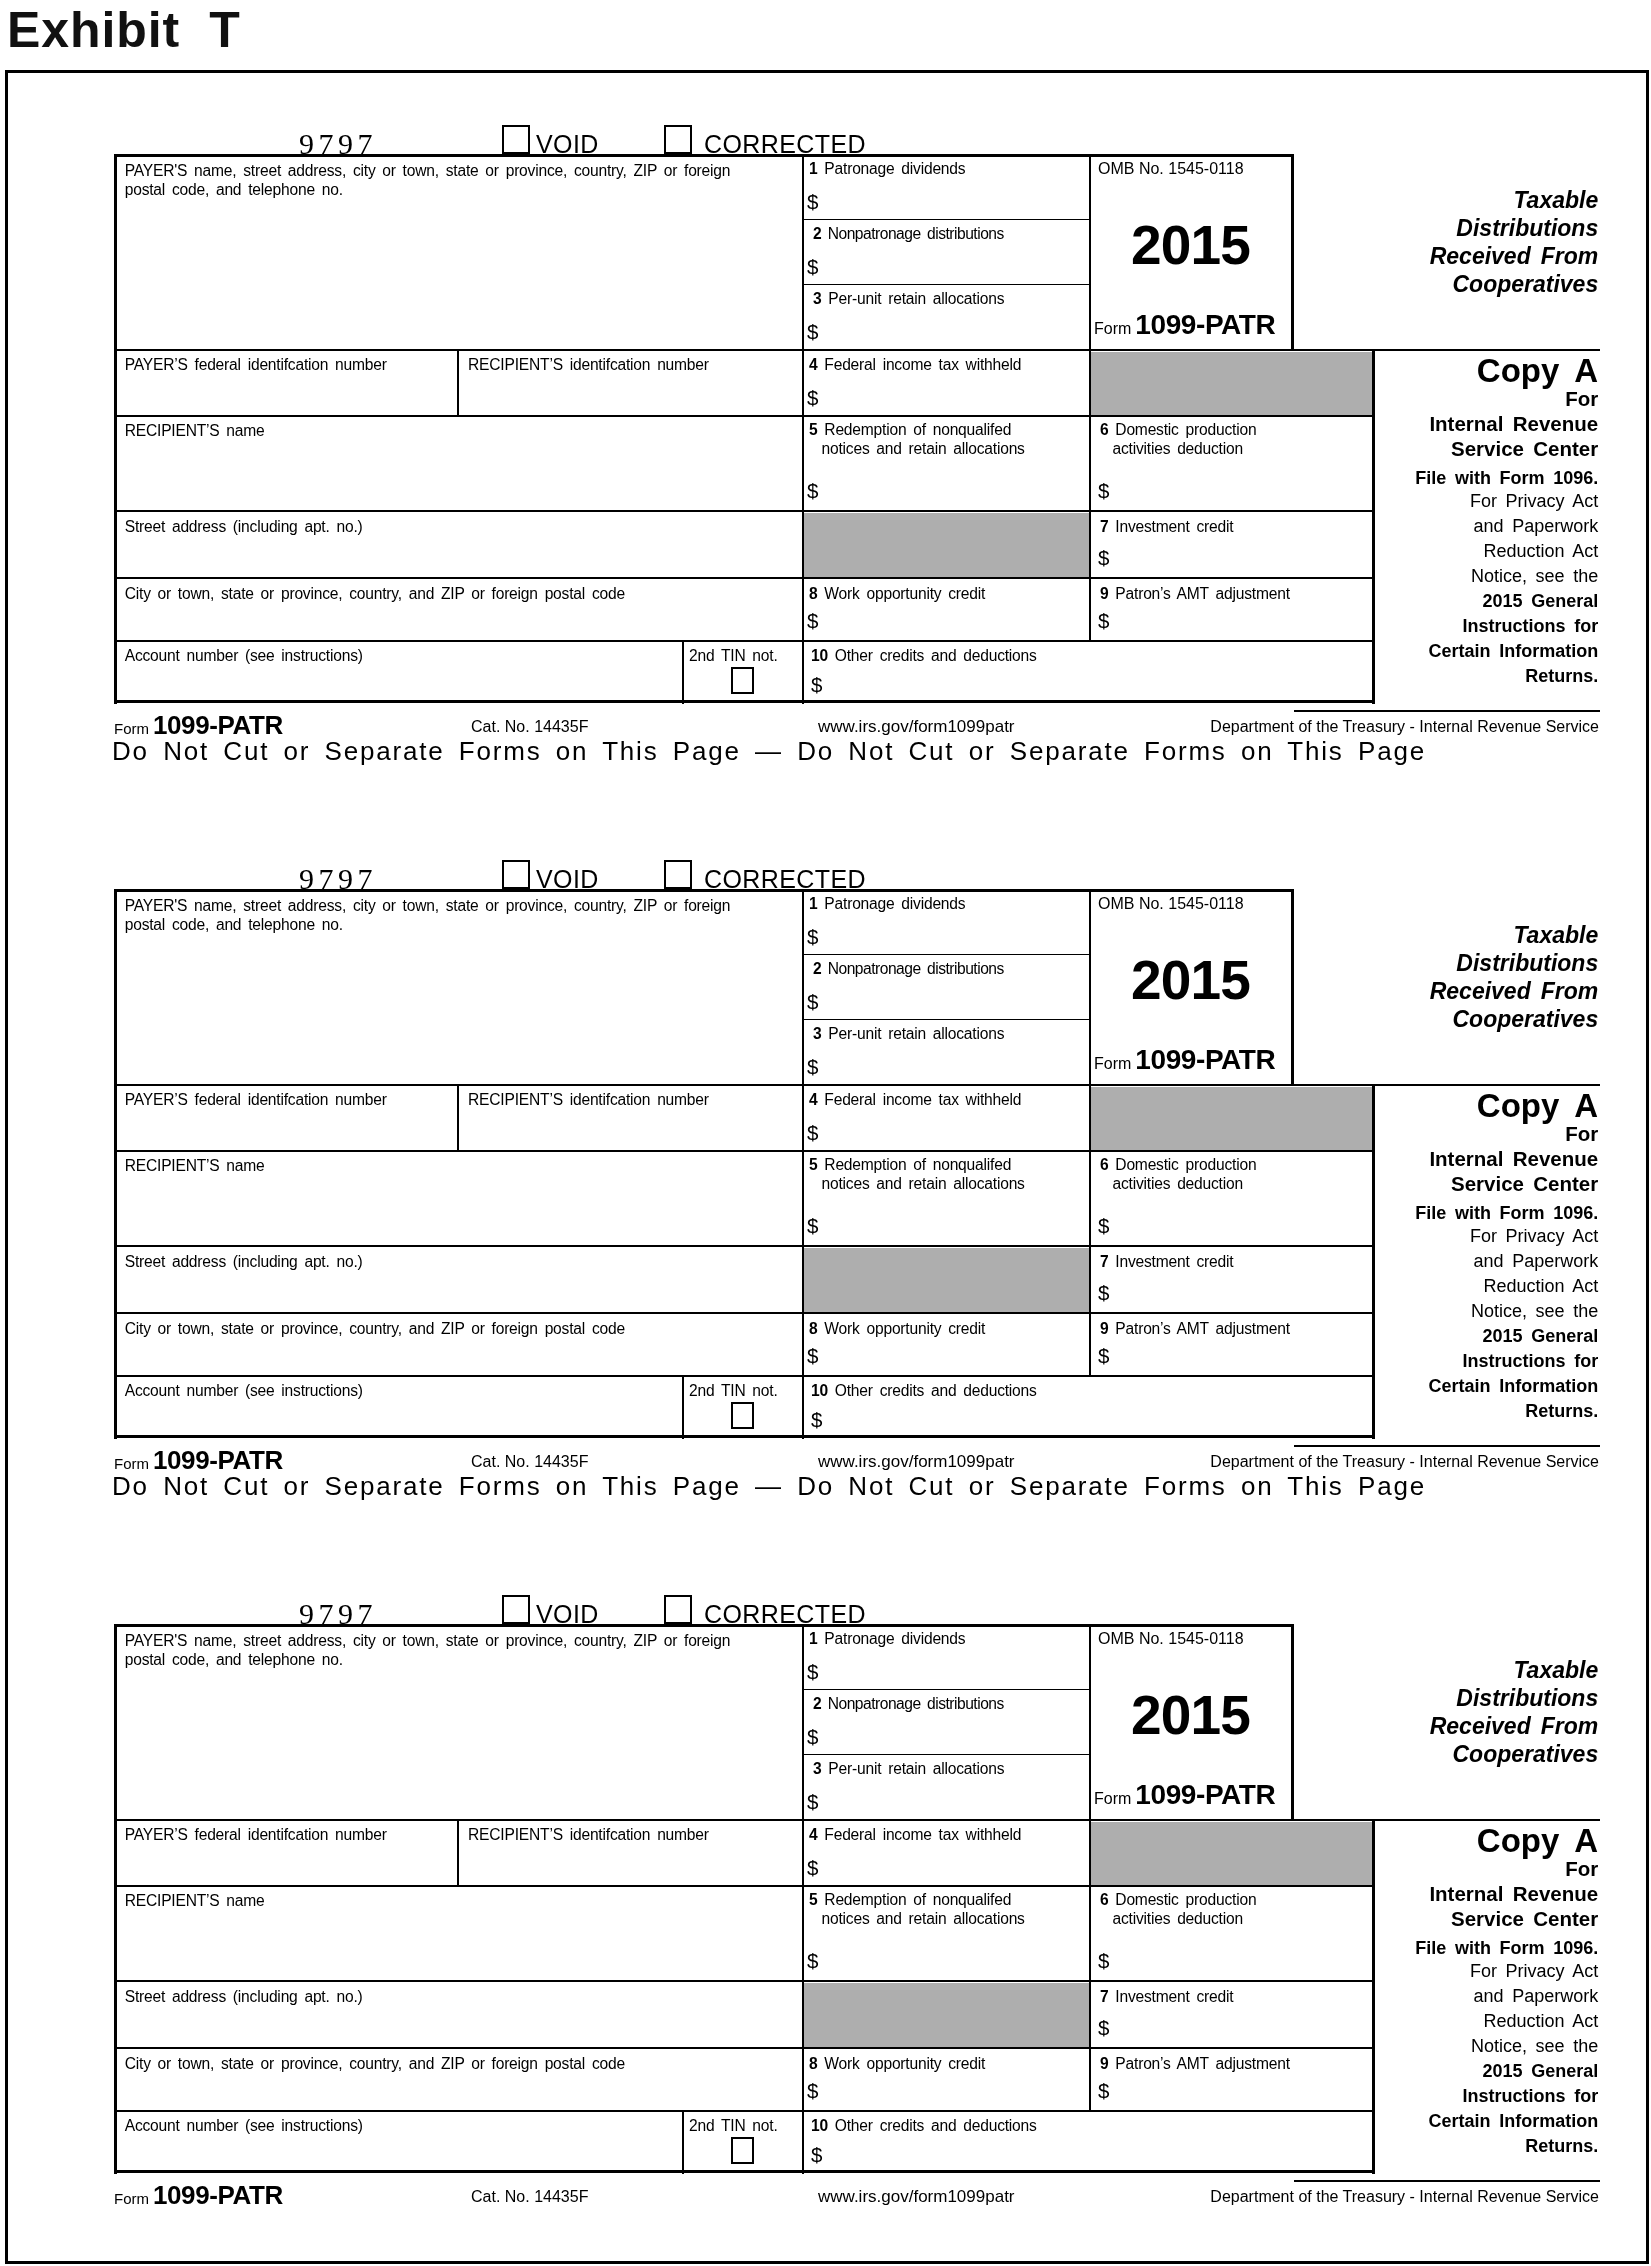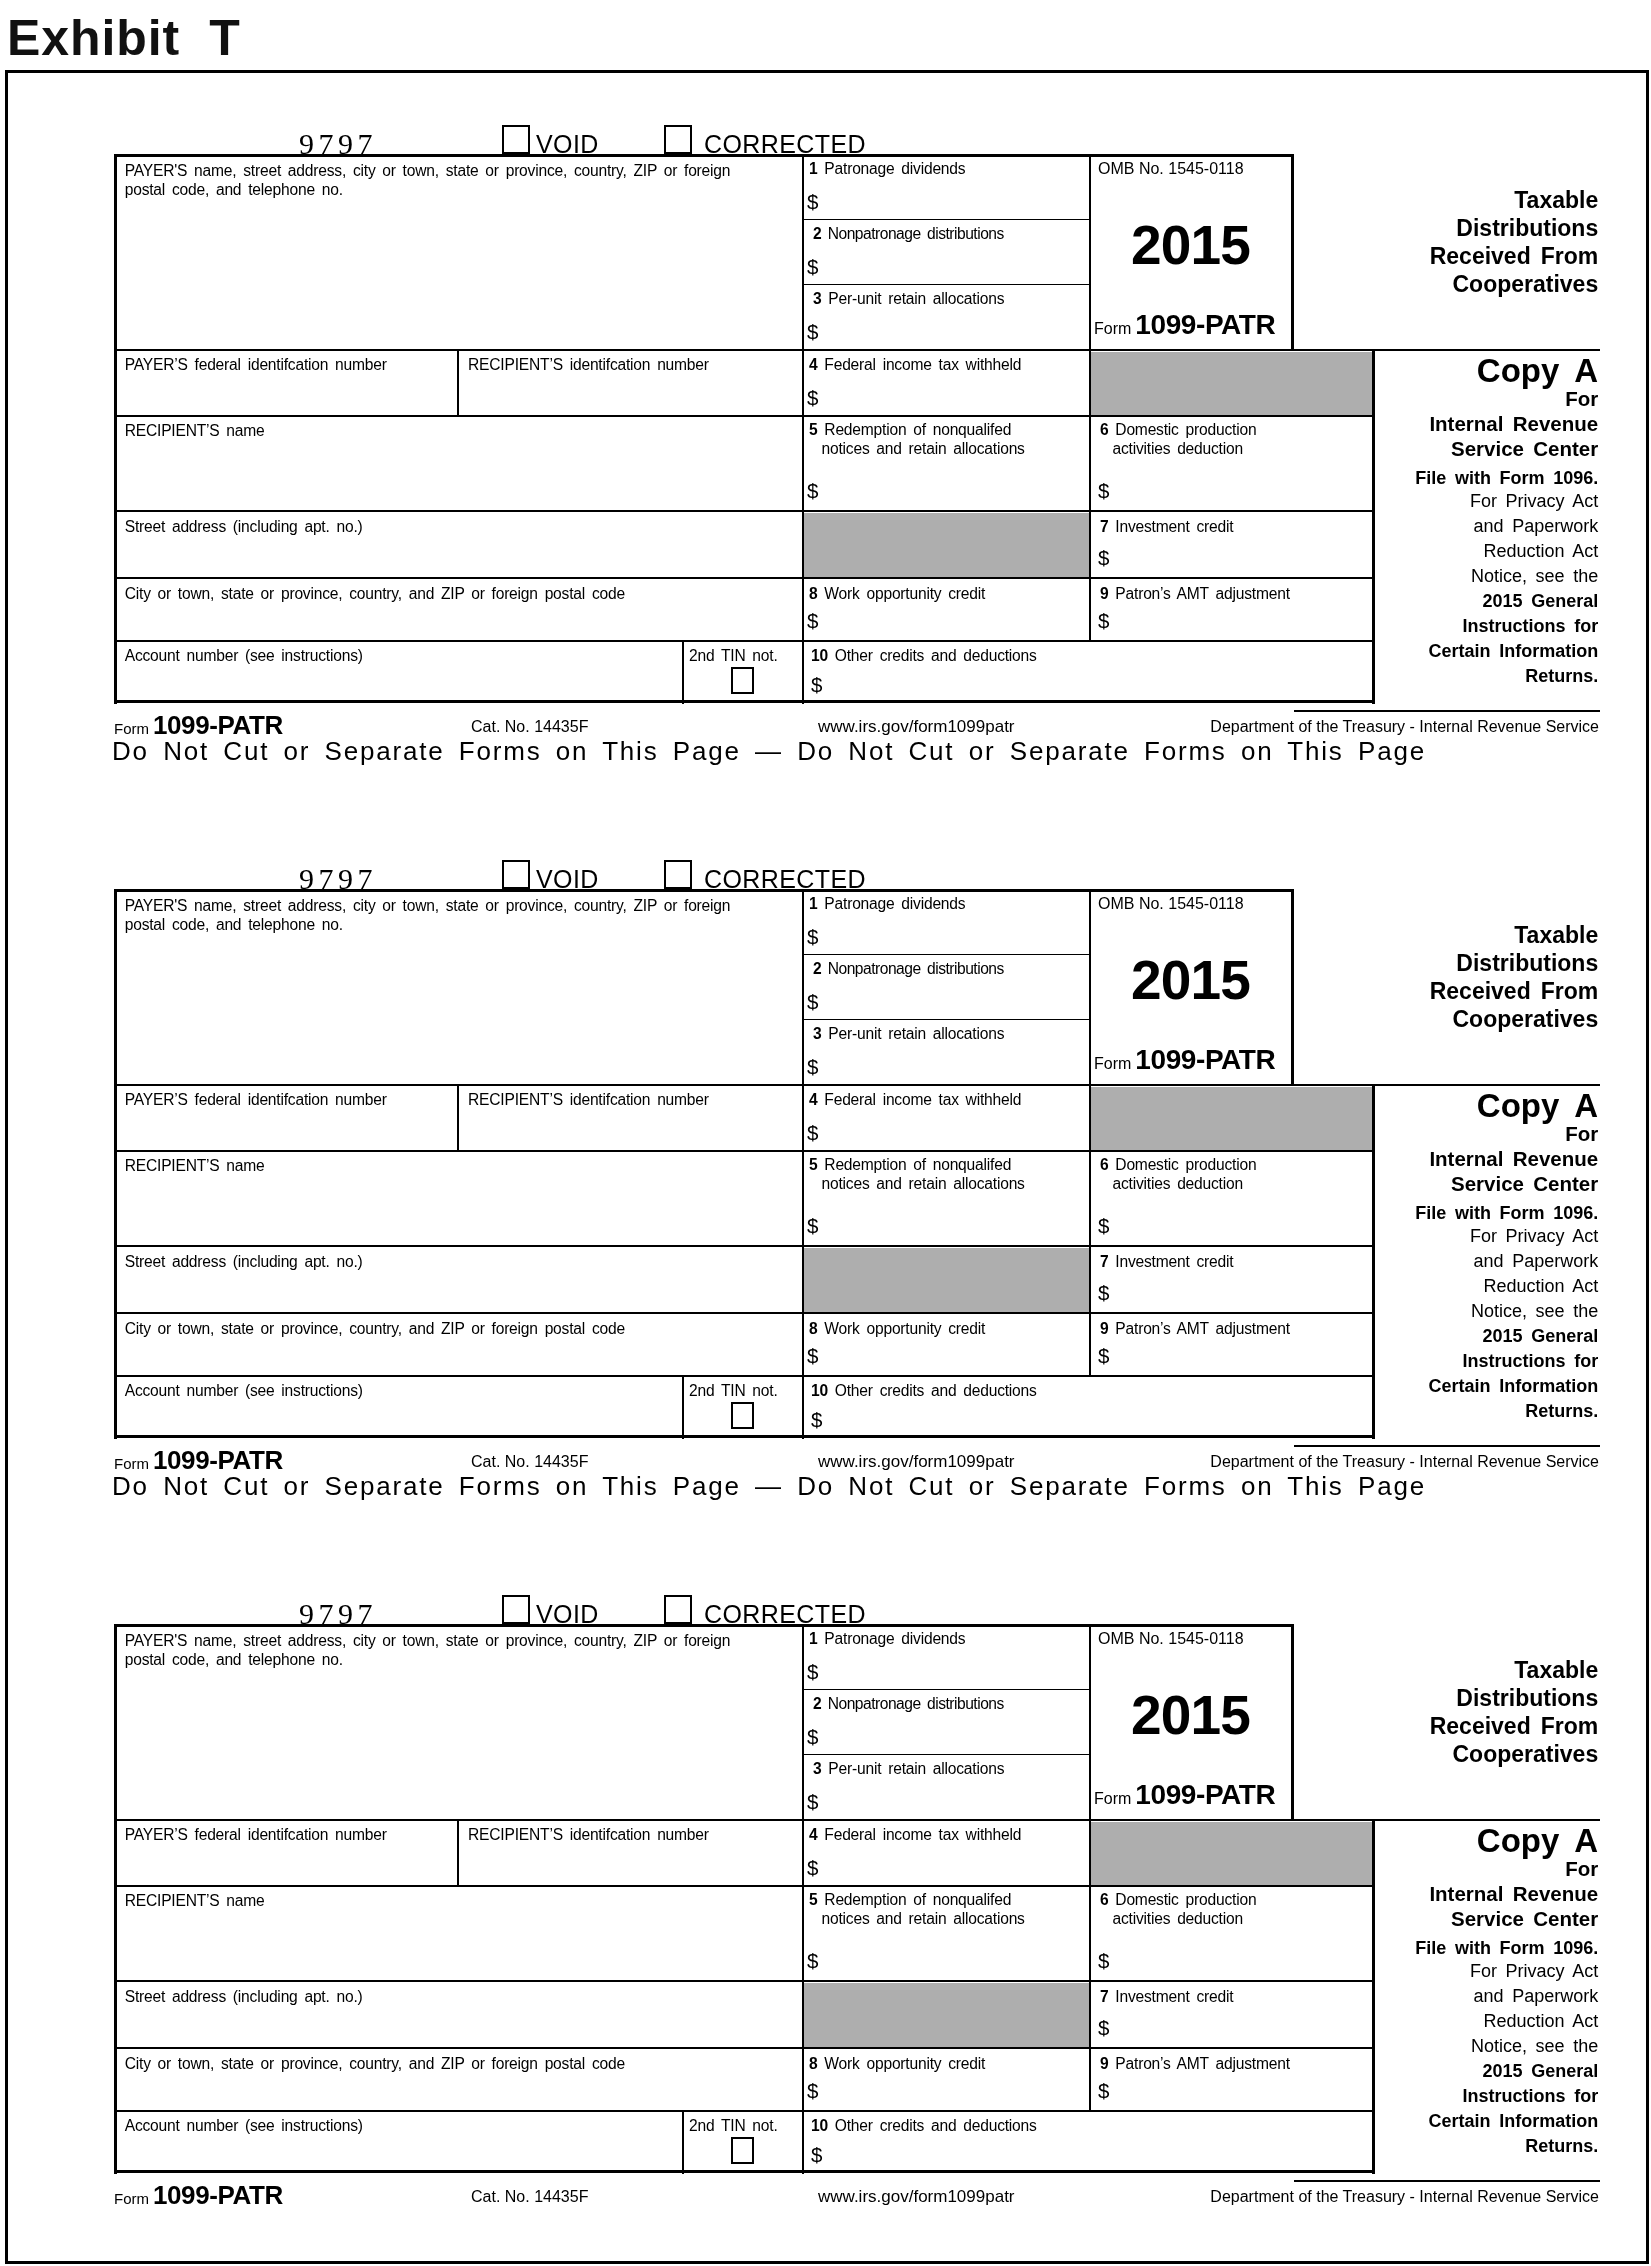--- a/index.html
+++ b/index.html
@@ -4,21 +4,21 @@
 <style>
   * { margin:0; padding:0; box-sizing:border-box; }
   html,body { background:#e8e8e8; }
   .page {
     position:relative; width:1651px; height:2266px;
     background:#ffffff; color:#000;
     font-family:"Liberation Sans", sans-serif;
     overflow:hidden;
   }
   .exhibit-title {
-    position:absolute; left:7.1px; top:9px;
+    position:absolute; left:7.1px; top:1px;
     font-size:50px; font-weight:900; letter-spacing:0.9px; word-spacing:14.3px;
     color:#111;
   }
   .exhibit-box {
     position:absolute; left:4.5px; top:70px; width:1644px; height:2194px;
     border:3.6px solid #000;
   }
   .form-copy { position:absolute; left:0; width:1651px; height:735px; }
 
   
@@ -38,21 +38,21 @@
   .lbl b { font-weight:bold; }
   .amt { position:absolute; font-size:20.5px; }
   .omb-no { position:absolute; font-size:16px; }
   .year-big { position:absolute; text-align:center; font-size:55px; font-weight:900; letter-spacing:-0.9px; }
   .form-patr { position:absolute; white-space:nowrap; }
   .form-patr .w { font-size:16px; }
   .form-patr .n { font-size:28px; font-weight:bold; letter-spacing:-0.4px; }
 
   
   .rcol { position:absolute; left:1294px; top:28.5px; width:306px; height:535px; text-align:right; }
-  .rtitle { position:absolute; top:32px; right:1.8px; width:100%; font-size:23px; font-weight:bold; line-height:28px; word-spacing:3.6px; }
+  .rtitle { position:absolute; top:32px; right:1.8px; width:100%; font-size:23px; font-weight:bold; line-height:28px; word-spacing:3.6px;font-style:italic; }
   .rrule { position:absolute; background:#000; left:0; width:306px; height:2.7px; }
   .rstack { position:absolute; top:202px; right:1.8px; width:100%; }
   .copy-a { font-size:33px; font-weight:bold; line-height:30px; word-spacing:7.1px; }
   .for-line { font-size:20.5px; font-weight:bold; line-height:25px; word-spacing:3.6px; }
   .file-line { font-size:18px; font-weight:bold; line-height:21.4px; margin-top:7.1px; word-spacing:3.6px; }
   .priv-line { font-size:18px; line-height:25px; word-spacing:3.6px; }
   .gen-line { font-size:18px; font-weight:bold; line-height:25px; word-spacing:3.6px; }
 
   
   .f-formid { position:absolute; left:114px; top:585px; white-space:nowrap; }

